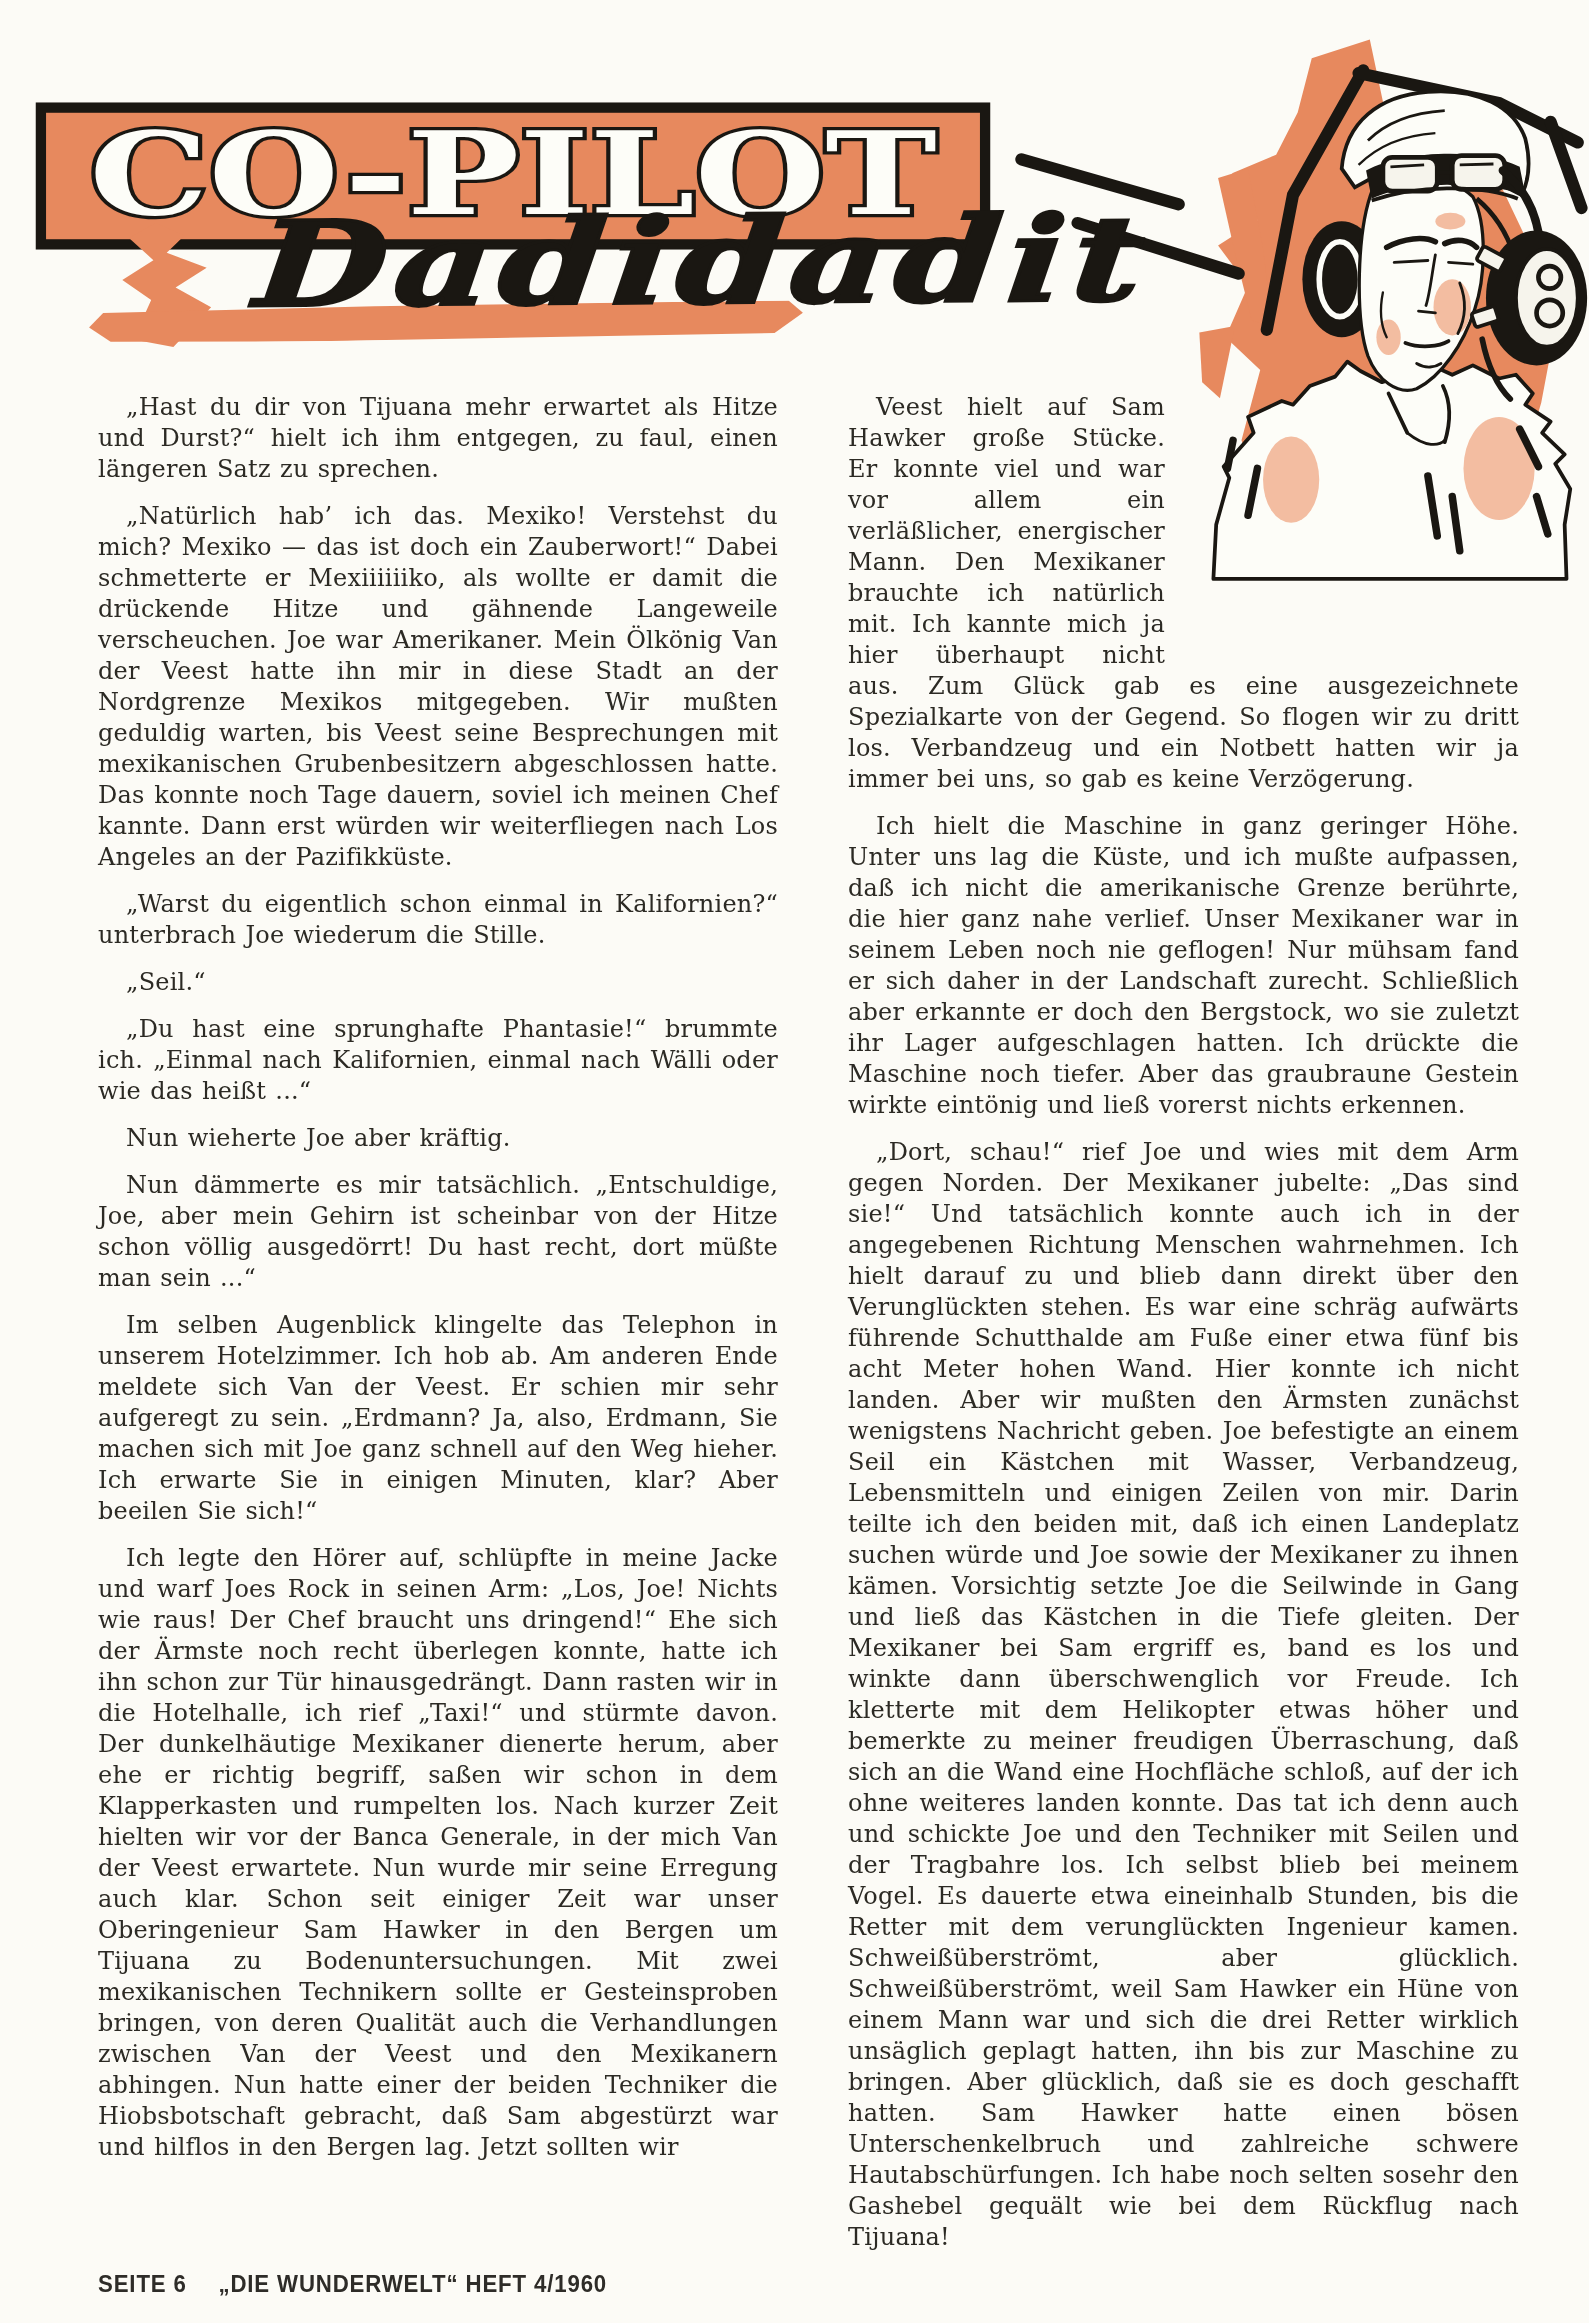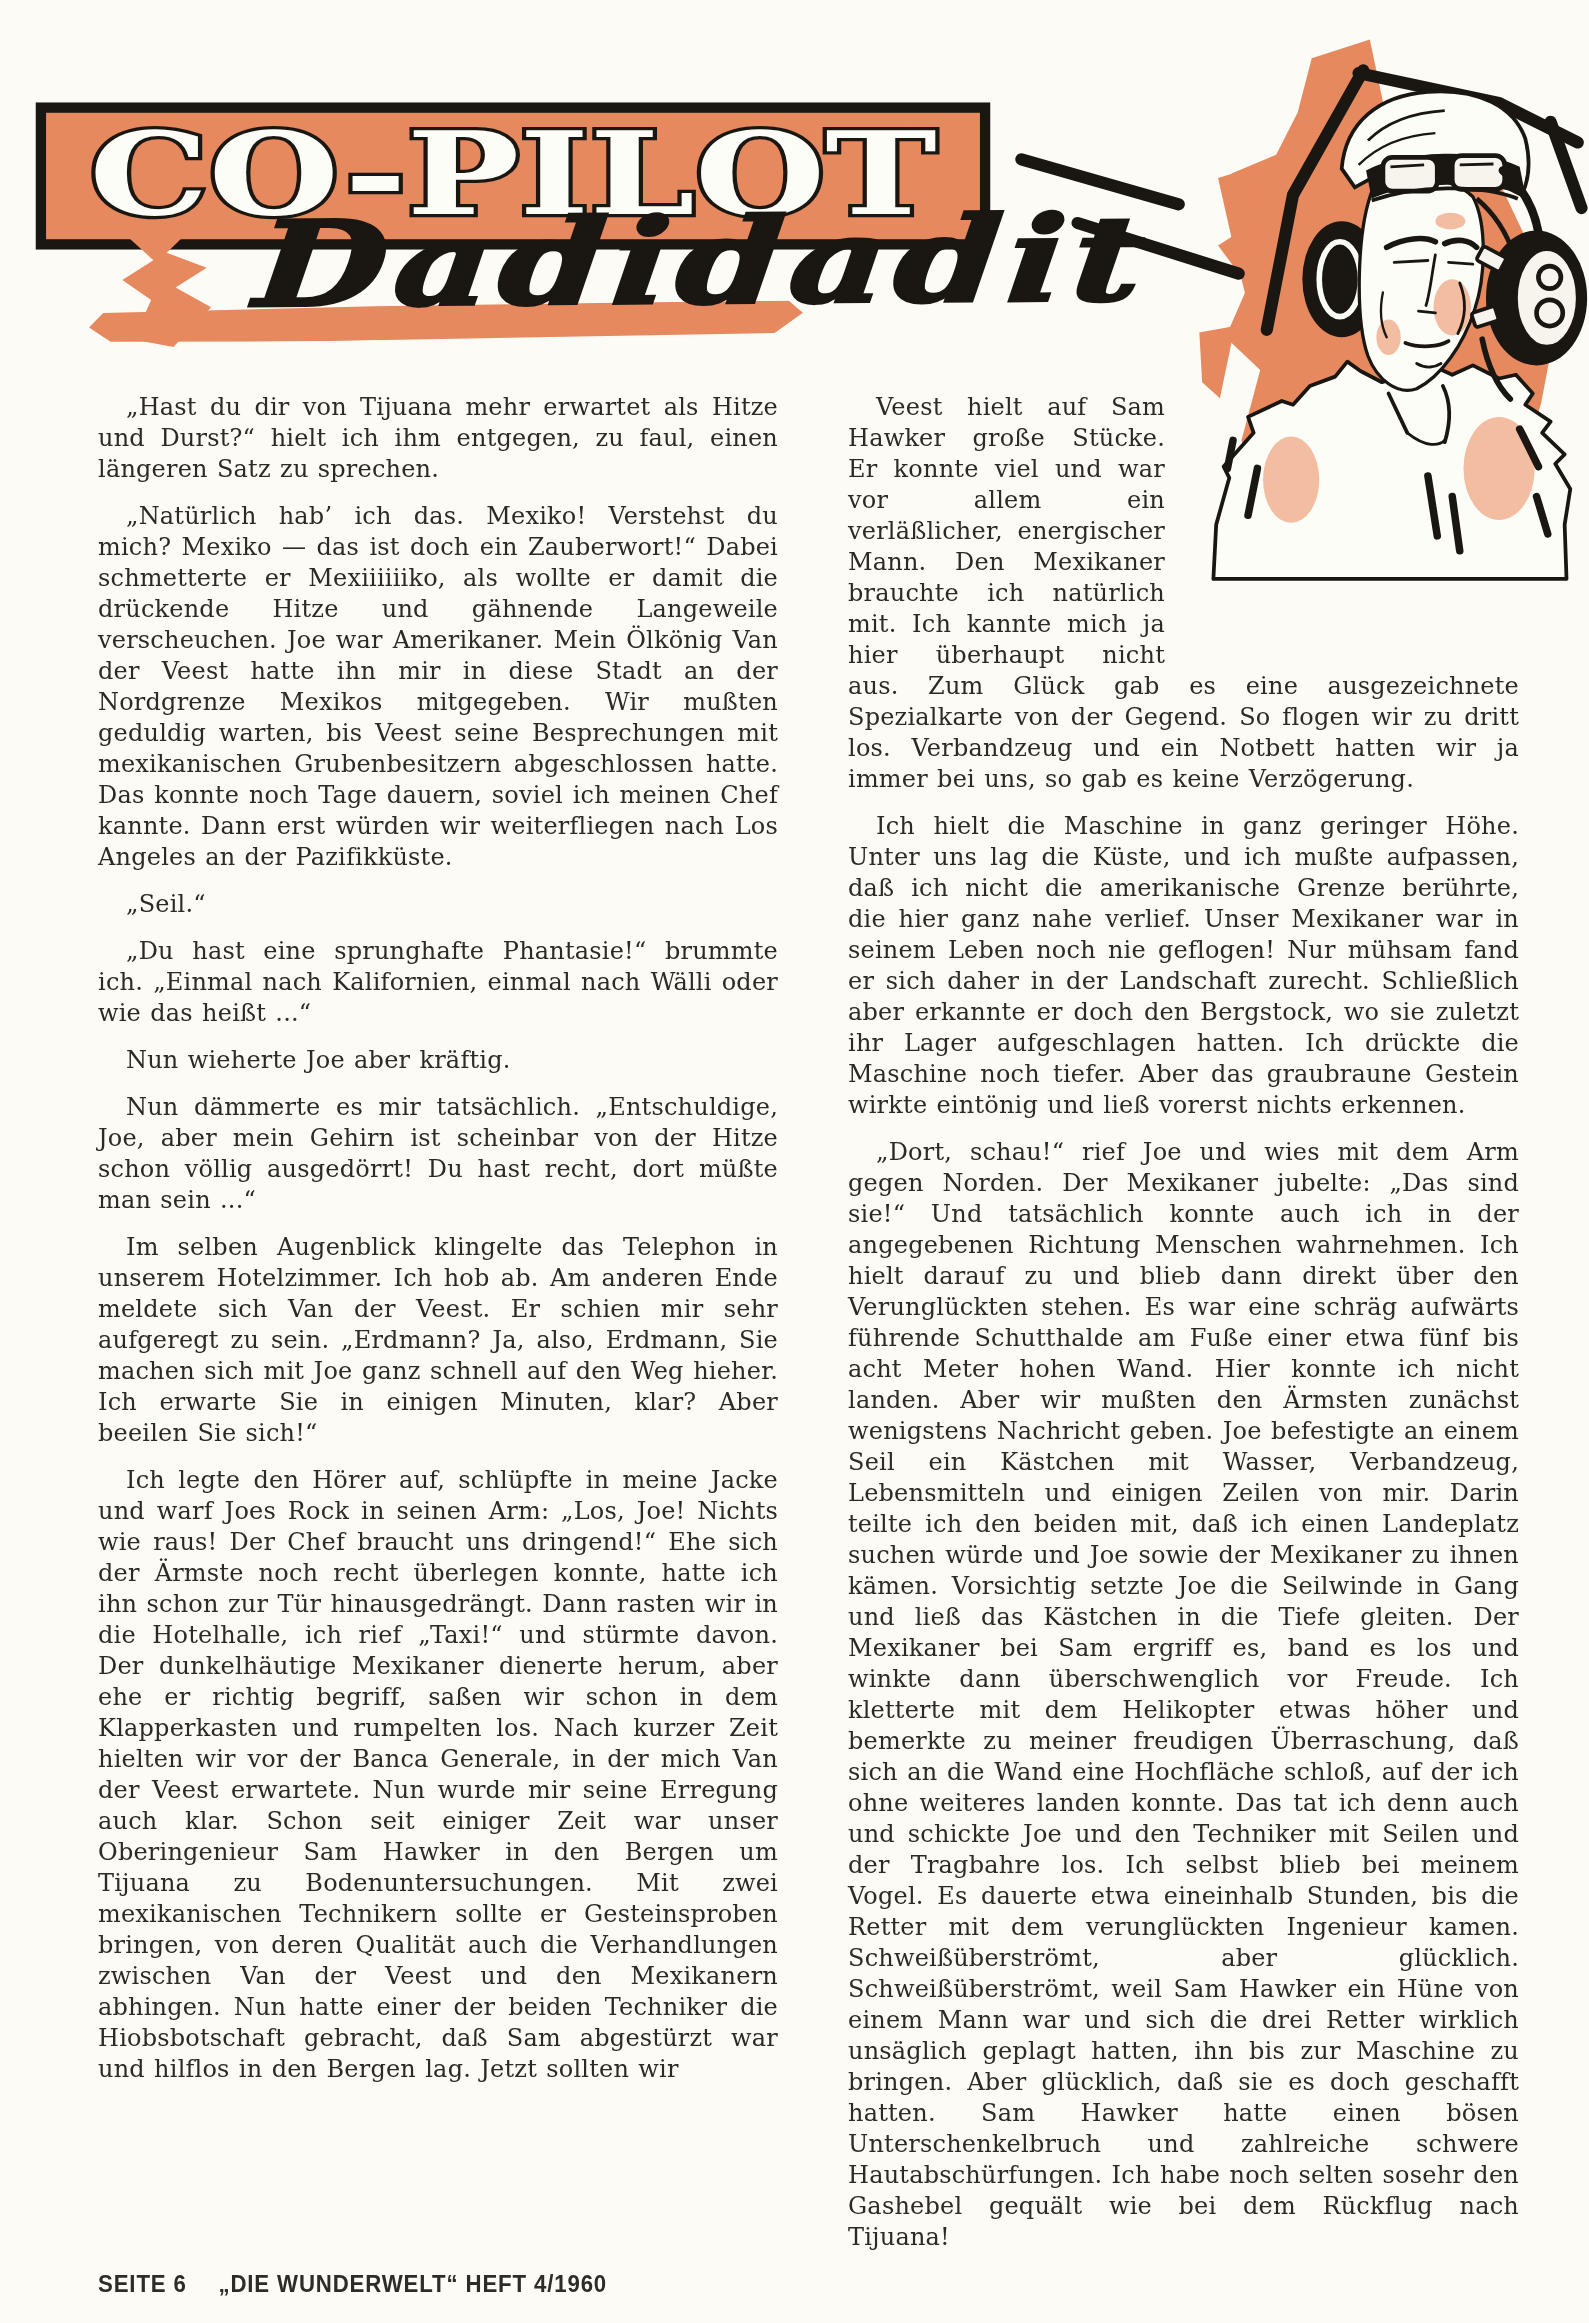--- a/index.html
+++ b/index.html
@@ -131,20 +131,21 @@
     <g stroke="#1a1712" fill="none" stroke-linecap="round">
       <path stroke-width="4" d="M402,390 L422,432"></path>
       <path stroke-width="4" d="M460,382 C470,402 468,422 462,442"></path>
       <path stroke-width="3" d="M422,432 C442,448 456,446 462,440"></path>
     </g>
   </svg>
 
   <div class="col col-left">
     <p>„Hast du dir von Tijuana mehr erwartet als Hitze und Durst?“ hielt ich ihm entgegen, zu faul, einen längeren Satz zu sprechen.</p>
     <p>„Natürlich hab’ ich das. Mexiko! Verstehst du mich? Mexiko — das ist doch ein Zauberwort!“ Dabei schmetterte er Mexiiiiiiko, als wollte er damit die drückende Hitze und gähnende Langeweile verscheuchen. Joe war Amerikaner. Mein Ölkönig Van der Veest hatte ihn mir in diese Stadt an der Nordgrenze Mexikos mitgegeben. Wir mußten geduldig warten, bis Veest seine Besprechungen mit mexikanischen Grubenbesitzern abgeschlossen hatte. Das konnte noch Tage dauern, soviel ich meinen Chef kannte. Dann erst würden wir weiterfliegen nach Los Angeles an der Pazifikküste.</p>
+    <p>„Warst du eigentlich schon einmal in Kalifornien?“ unterbrach Joe wiederum die Stille.</p>
     <p>„Seil.“</p>
     <p>„Du hast eine sprunghafte Phantasie!“ brummte ich. „Einmal nach Kalifornien, einmal nach Wälli oder wie das heißt ...“</p>
     <p>Nun wieherte Joe aber kräftig.</p>
     <p>Nun dämmerte es mir tatsächlich. „Entschuldige, Joe, aber mein Gehirn ist scheinbar von der Hitze schon völlig ausgedörrt! Du hast recht, dort müßte man sein ...“</p>
     <p>Im selben Augenblick klingelte das Telephon in unserem Hotelzimmer. Ich hob ab. Am anderen Ende meldete sich Van der Veest. Er schien mir sehr aufgeregt zu sein. „Erdmann? Ja, also, Erdmann, Sie machen sich mit Joe ganz schnell auf den Weg hieher. Ich erwarte Sie in einigen Minuten, klar? Aber beeilen Sie sich!“</p>
     <p>Ich legte den Hörer auf, schlüpfte in meine Jacke und warf Joes Rock in seinen Arm: „Los, Joe! Nichts wie raus! Der Chef braucht uns dringend!“ Ehe sich der Ärmste noch recht überlegen konnte, hatte ich ihn schon zur Tür hinausgedrängt. Dann rasten wir in die Hotelhalle, ich rief „Taxi!“ und stürmte davon. Der dunkelhäutige Mexikaner dienerte herum, aber ehe er richtig begriff, saßen wir schon in dem Klapperkasten und rumpelten los. Nach kurzer Zeit hielten wir vor der Banca Generale, in der mich Van der Veest erwartete. Nun wurde mir seine Erregung auch klar. Schon seit einiger Zeit war unser Oberingenieur Sam Hawker in den Bergen um Tijuana zu Bodenuntersuchungen. Mit zwei mexikanischen Technikern sollte er Gesteinsproben bringen, von deren Qualität auch die Verhandlungen zwischen Van der Veest und den Mexikanern abhingen. Nun hatte einer der beiden Techniker die Hiobsbotschaft gebracht, daß Sam abgestürzt war und hilflos in den Bergen lag. Jetzt sollten wir</p>
   </div>
 
   <div class="col col-right">
     <div class="illu-spacer"></div>

